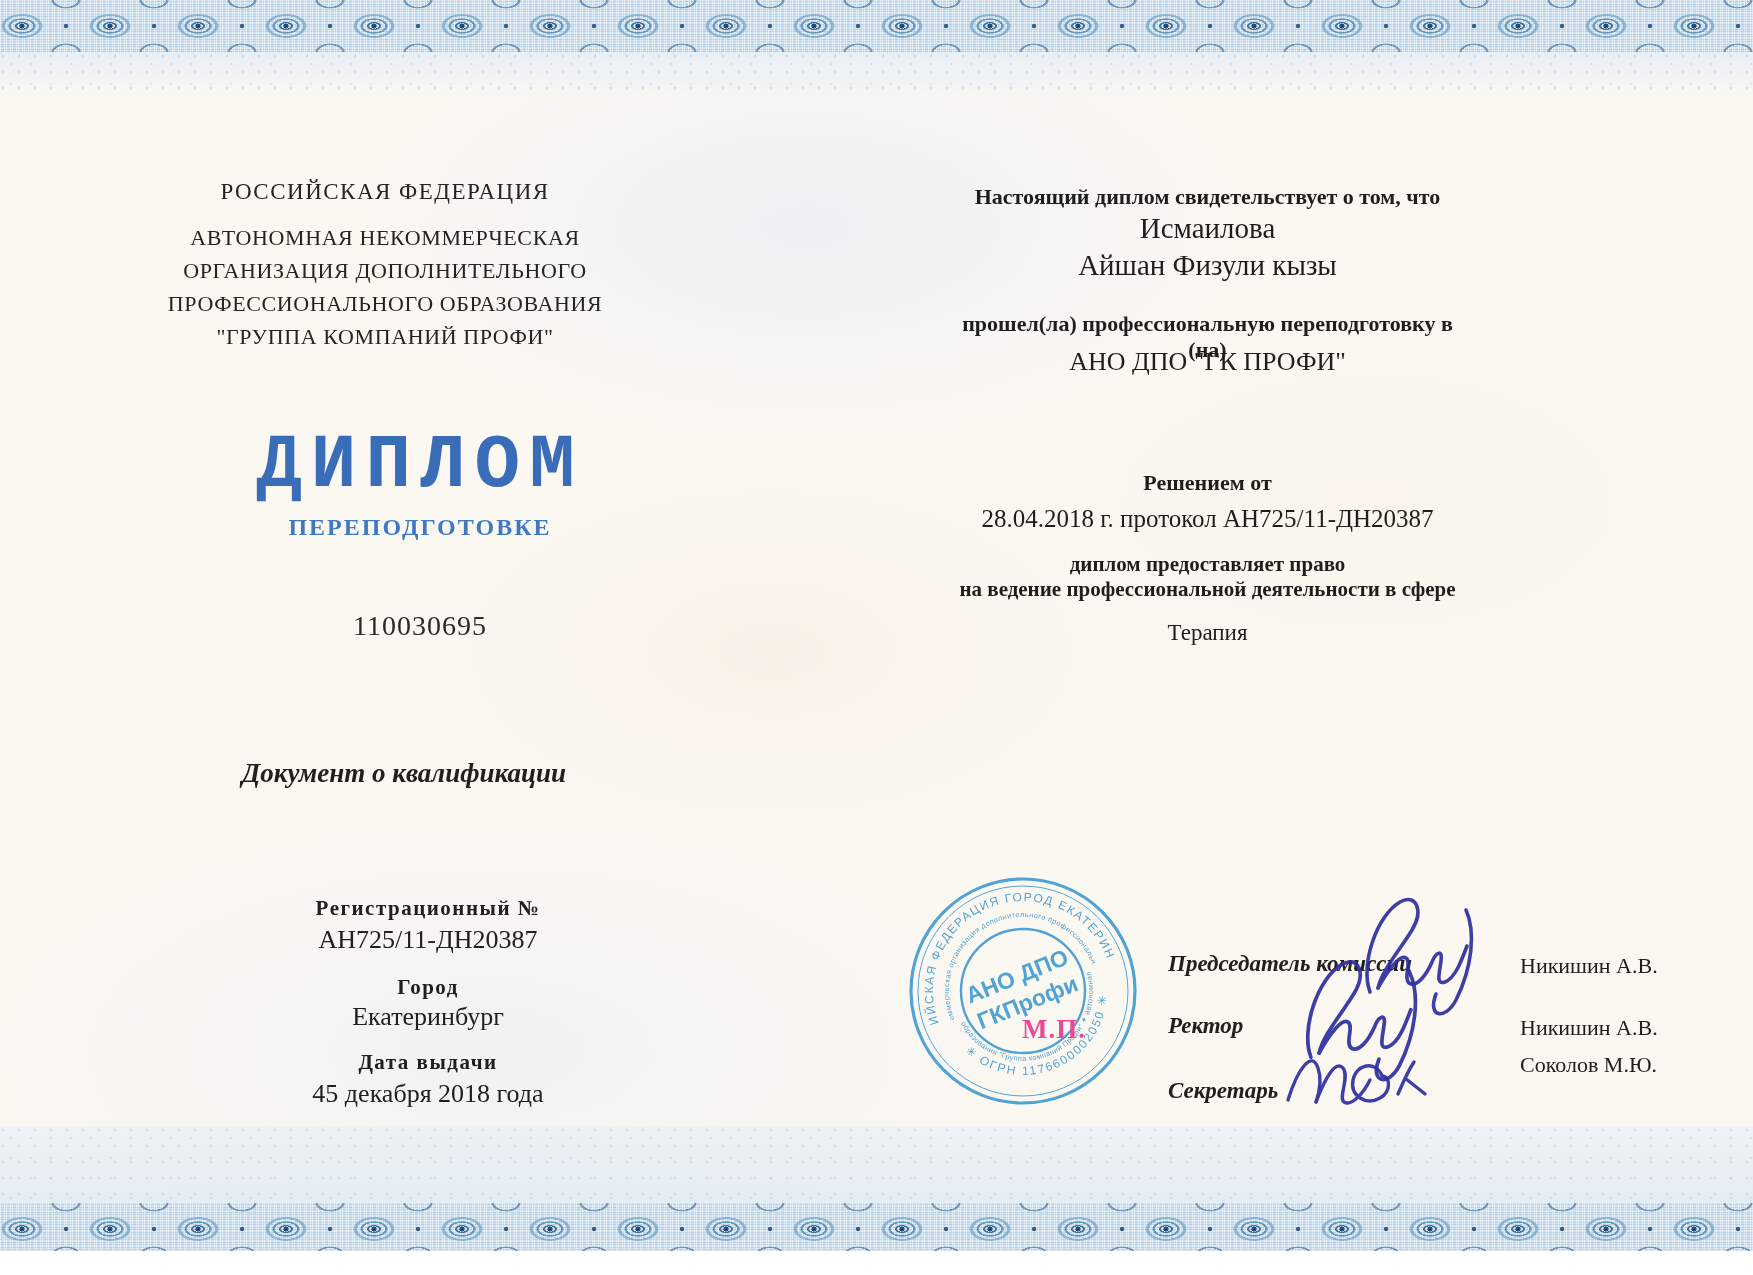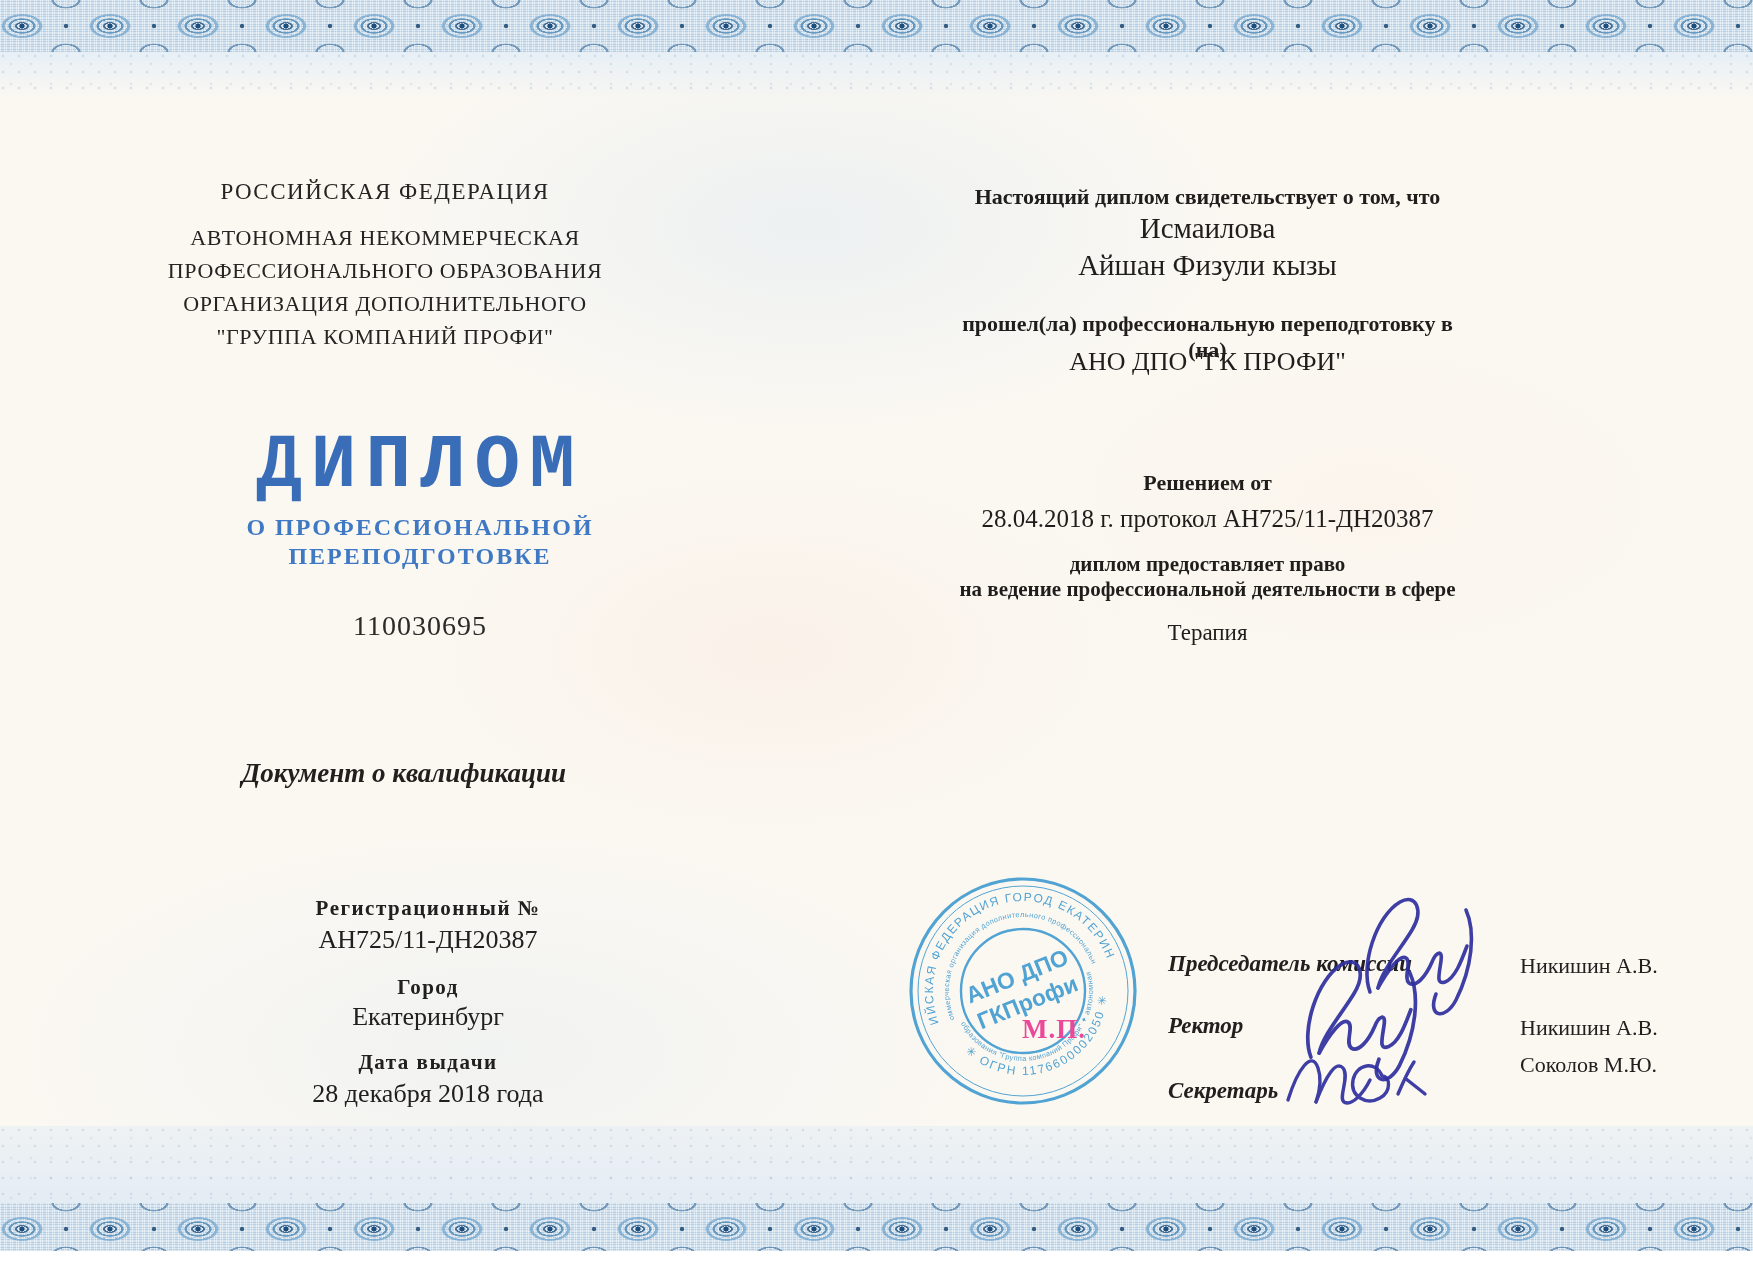--- a/index.html
+++ b/index.html
@@ -99,41 +99,40 @@
 
 <div class="guilloche band-top-guilloche"></div>
 <div class="speckle-top"></div>
 <div class="speckle-bottom"></div>
 <div class="guilloche band-bottom-guilloche"></div>
 
 <div class="abs ctr country">РОССИЙСКАЯ ФЕДЕРАЦИЯ</div>
 
 <div class="abs ctr org">
   <div>АВТОНОМНАЯ НЕКОММЕРЧЕСКАЯ</div>
+  <div>ОРГАНИЗАЦИЯ ДОПОЛНИТЕЛЬНОГО</div>
   <div>ПРОФЕССИОНАЛЬНОГО ОБРАЗОВАНИЯ</div>
-  <div>ОРГАНИЗАЦИЯ ДОПОЛНИТЕЛЬНОГО</div>
   <div>"ГРУППА КОМПАНИЙ ПРОФИ"</div>
 </div>
 
 <div class="abs ctr title">ДИПЛОМ</div>
 <div class="abs ctr subtitle">
-  <div>О ПРОФЕССИОНАЛЬНОЙ</div>
   <div>ПЕРЕПОДГОТОВКЕ</div>
 </div>
 <div class="abs ctr number">110030695</div>
 
 <div class="abs ctr qual">Документ о квалификации</div>
 
 <div class="reg-block">
   <div class="abs ctr lbl pos-reg-label">Регистрационный №</div>
   <div class="abs ctr val pos-reg-value">АН725/11-ДН20387</div>
   <div class="abs ctr lbl pos-city-label">Город</div>
   <div class="abs ctr val pos-city">Екатеринбург</div>
   <div class="abs ctr lbl pos-date-label">Дата выдачи</div>
-  <div class="abs ctr val pos-date">28 декабря 2018 года</div>
+  <div class="abs ctr val pos-date">45 декабря 2018 года</div>
 </div>
 
 <div class="abs ctr r-col statement">Настоящий диплом свидетельствует о том, что</div>
 <div class="abs ctr r-col lastname">Исмаилова</div>
 <div class="abs ctr r-col firstname">Айшан Физули кызы</div>
 <div class="abs ctr r-col completed">прошел(ла) профессиональную переподготовку в (на)</div>
 <div class="abs ctr r-col institution">АНО ДПО "ГК ПРОФИ"</div>
 <div class="abs ctr r-col decision-label">Решением от</div>
 <div class="abs ctr r-col decision">28.04.2018 г. протокол АН725/11-ДН20387</div>
 <div class="abs ctr r-col rights1">диплом предоставляет право</div>

